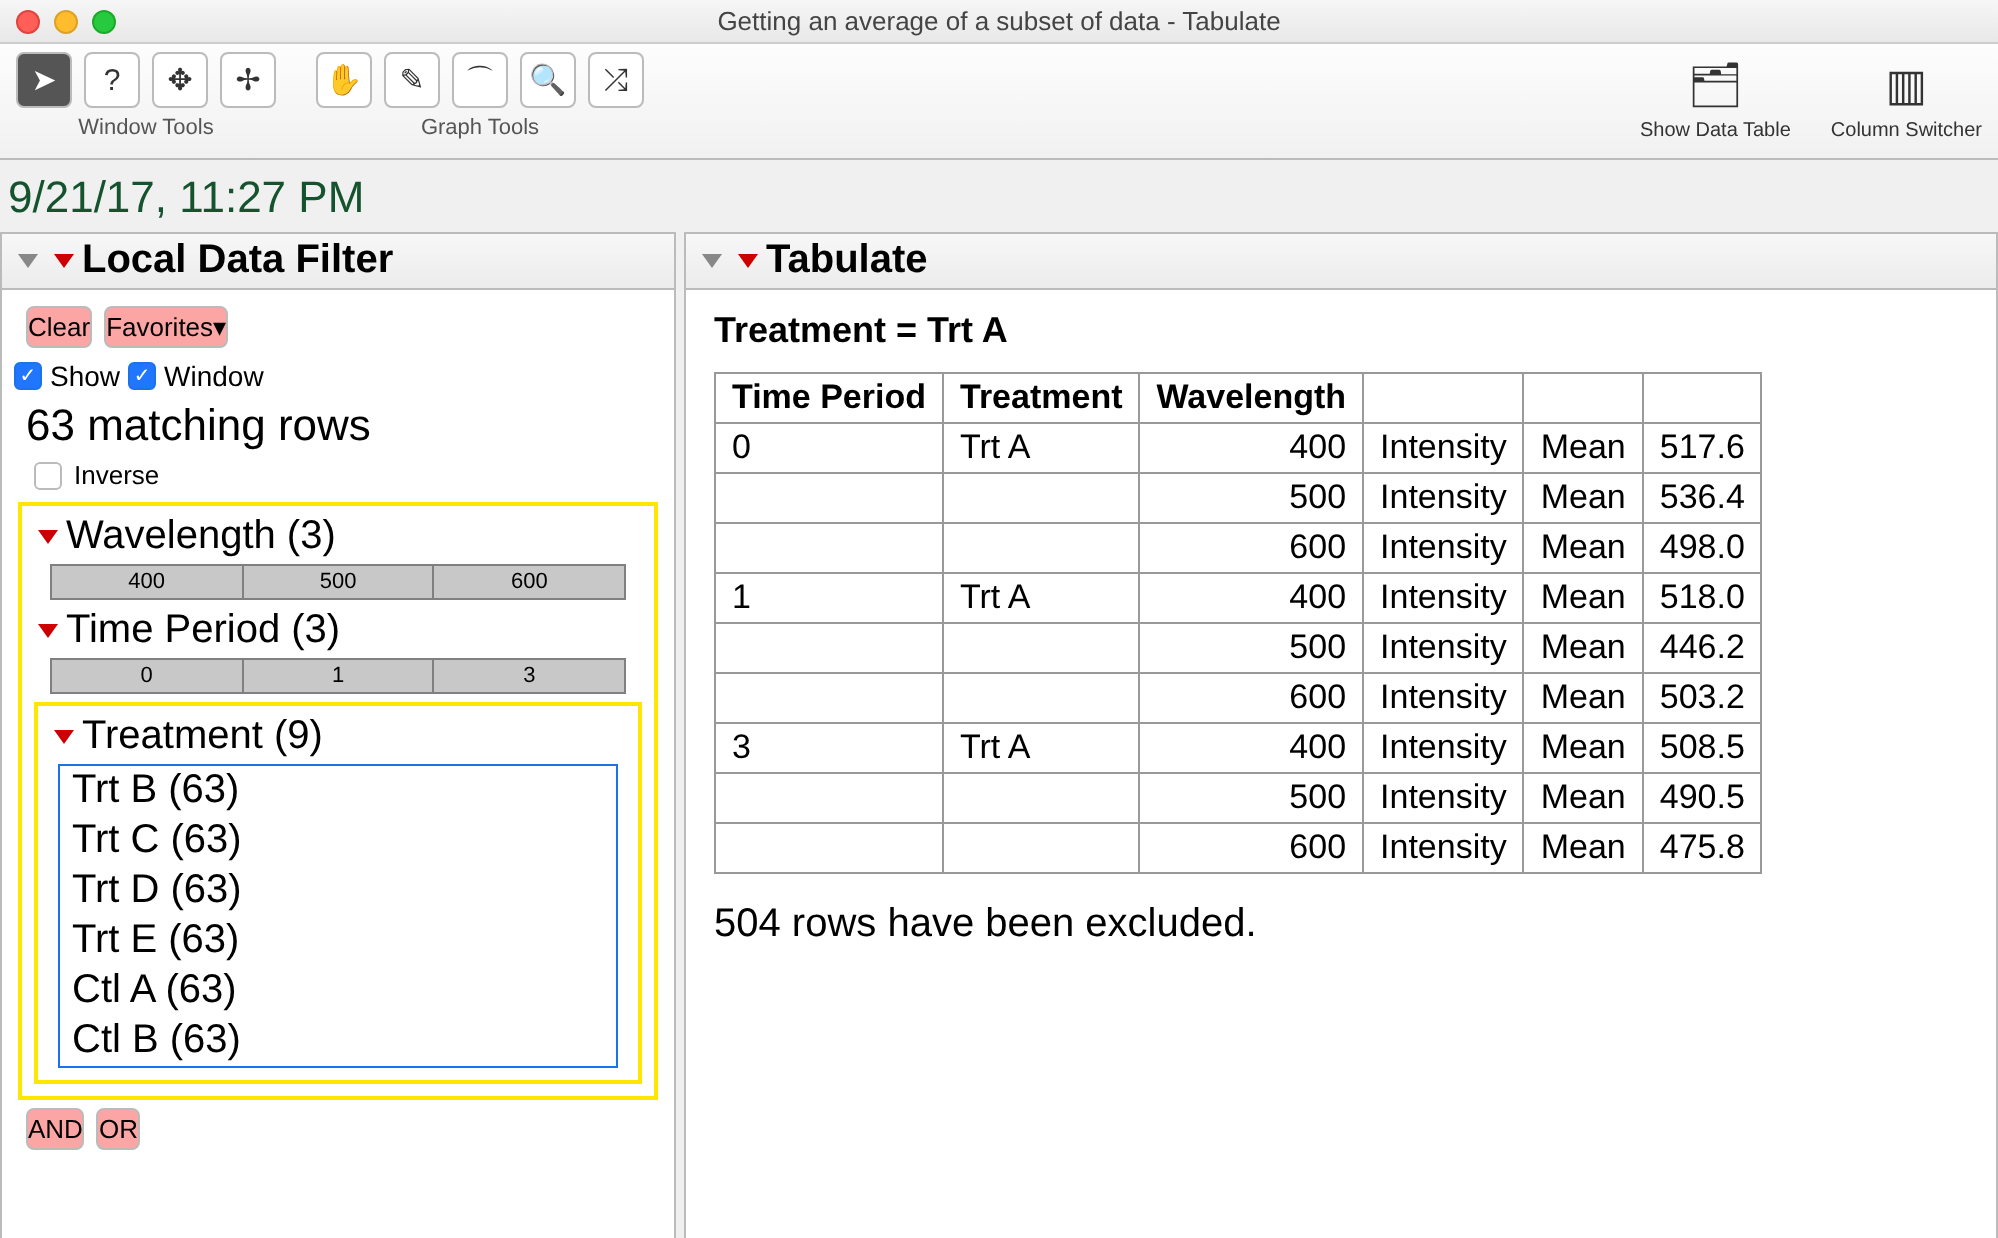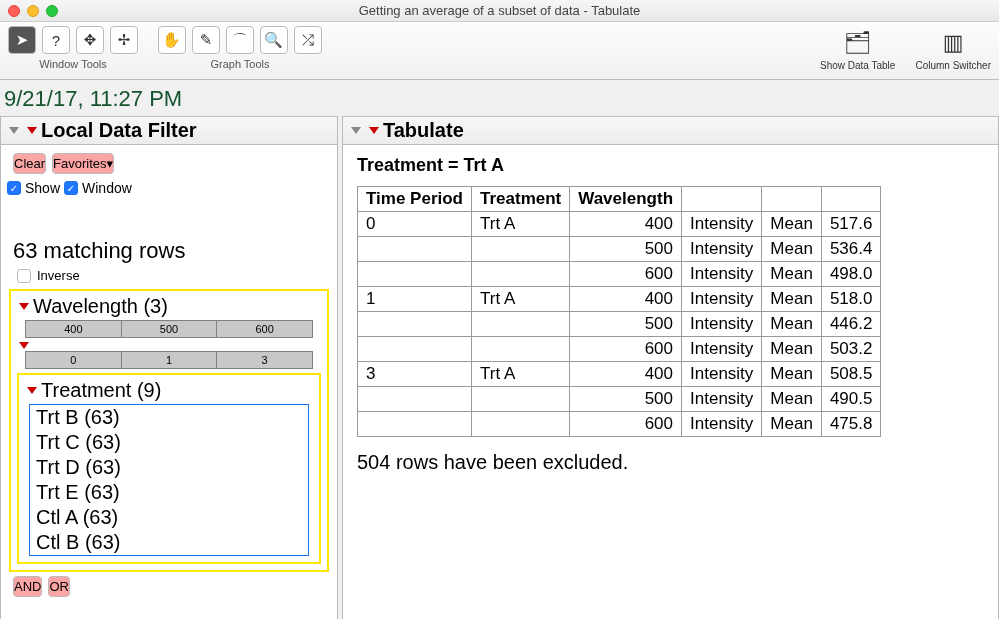--- a/index.html
+++ b/index.html
@@ -73,21 +73,21 @@
   .panel-body { padding:4px 6px; overflow:auto; }
   .btn {
     border:1px solid #bbb; border-radius:4px; background:#fca5a5;
     padding:2px 0; font-size:13px; cursor:pointer;
     font-family:inherit;
   }
   .btnrow { display:flex; gap:6px; margin:4px 0 4px 6px; }
   .chkrow { display:flex; align-items:center; gap:4px; font-size:14px; padding:2px 0; }
   .chk { width:14px; height:14px; border:1px solid #1a73e8; border-radius:3px; background:#2076ff; display:inline-flex; align-items:center; justify-content:center; color:#fff; font-size:10px; }
   .chk.empty { background:#fff; border-color:#bbb; }
-  .matchrow { font-size:22px; padding:2px 6px;margin-top:38px; }
+  .matchrow { font-size:22px; padding:2px 6px; }
   .invrow { display:flex; align-items:center; gap:6px; padding:2px 6px 4px 10px; font-size:13px; }
   .ybox { border:2px solid #ffe600; padding:4px; margin:2px; }
   .filter-section {}
   .filter-label { font-size:20px; display:flex; align-items:center; }
   .pillrow { display:flex; margin:2px 10px 4px 10px; }
   .pill { flex:1; text-align:center; font-size:11px; border:1px solid #808080; background:#c8c8c8; padding:2px 0; }
   .pill + .pill { border-left:none; }
   .treat-list { border:1px solid #1a73e8; margin:2px 6px; font-size:20px; }
   .treat-item { padding:1px 6px; display:flex; align-items:center; gap:4px; }
   .treat-item.sel { background:#ffe600; }
@@ -182,20 +182,21 @@
           <div class="pillrow" id="wavelength-pills">
               <div class="pill">400</div>
               <div class="pill">500</div>
               <div class="pill">600</div>
             </div>
         </div>
 
         <div class="filter-section">
           <div class="filter-label">
             <div class="discl"></div>
+            <span>Time Period (3)</span>
           </div>
           <div class="pillrow" id="timeperiod-pills">
               <div class="pill">0</div>
               <div class="pill">1</div>
               <div class="pill">3</div>
             </div>
         </div>
 
         <div class="ybox">
           <div class="filter-label">

